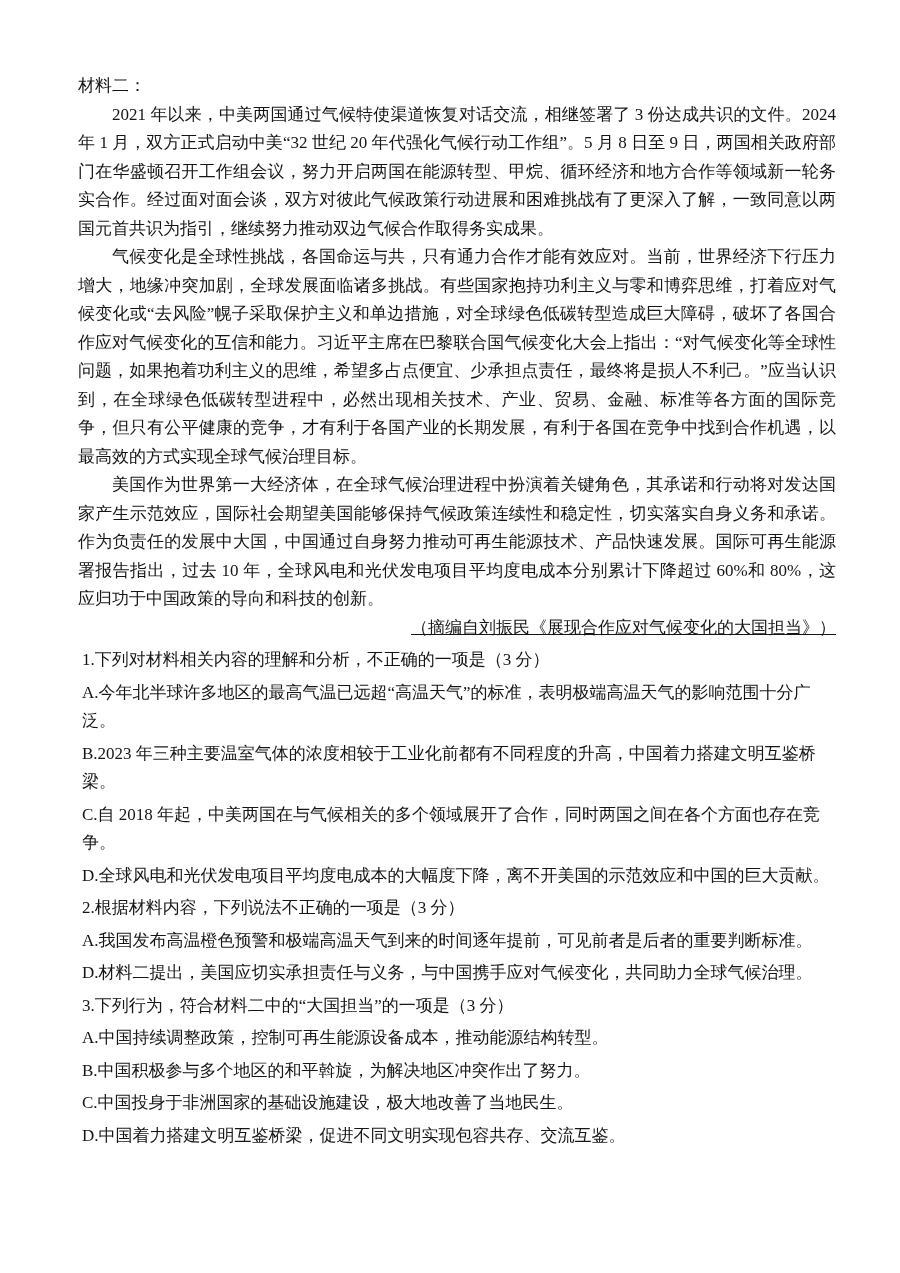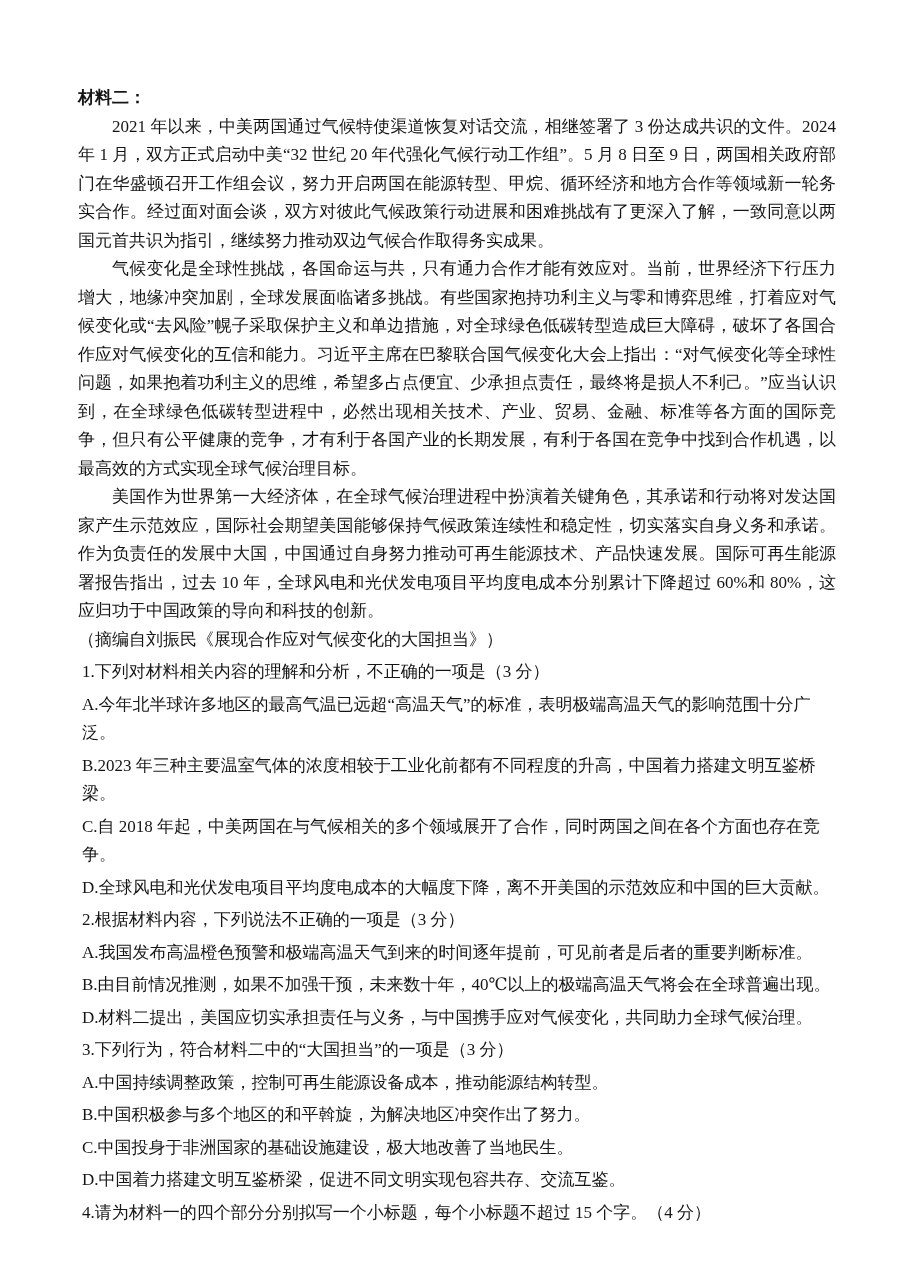--- a/index.html
+++ b/index.html
@@ -18,32 +18,32 @@
   .page {
     box-sizing: border-box;
     position: absolute;
     top: 72px;
     left: 78px;
     width: 758px;
     font-size: 17px;
     line-height: 28.5px;
   }
   .material-label {
-    font-weight: bold;
+    font-weight: normal;
     text-indent: 0;
-    margin-top: 12px;
   }
   .para {
     margin: 0;
     text-align: justify;
     text-justify: inter-ideograph;
     text-indent: 2em;
   }
   .attribution {
-    text-align: left;
+    text-align: right;
+    text-decoration: underline;
   }
   .qline {
     margin: 4px;
     text-align: left;
   }
 </style>
 </head>
 <body>
 
 <div class="page">
@@ -60,29 +60,25 @@
     <p class="qline">1.下列对材料相关内容的理解和分析，不正确的一项是（3 分）</p>
     <p class="qline">A.今年北半球许多地区的最高气温已远超“高温天气”的标准，表明极端高温天气的影响范围十分广泛。</p>
     <p class="qline">B.2023 年三种主要温室气体的浓度相较于工业化前都有不同程度的升高，中国着力搭建文明互鉴桥梁。</p>
     <p class="qline">C.自 2018 年起，中美两国在与气候相关的多个领域展开了合作，同时两国之间在各个方面也存在竞争。</p>
     <p class="qline">D.全球风电和光伏发电项目平均度电成本的大幅度下降，离不开美国的示范效应和中国的巨大贡献。</p>
   </div>
 
   <div>
     <p class="qline">2.根据材料内容，下列说法不正确的一项是（3 分）</p>
     <p class="qline">A.我国发布高温橙色预警和极端高温天气到来的时间逐年提前，可见前者是后者的重要判断标准。</p>
-    <p class="qline">B.由目前情况推测，如果不加强干预，未来数十年，40℃以上的极端高温天气将会在全球普遍出现。</p>
     <p class="qline">D.材料二提出，美国应切实承担责任与义务，与中国携手应对气候变化，共同助力全球气候治理。</p>
   </div>
 
   <div>
     <p class="qline">3.下列行为，符合材料二中的“大国担当”的一项是（3 分）</p>
     <p class="qline">A.中国持续调整政策，控制可再生能源设备成本，推动能源结构转型。</p>
     <p class="qline">B.中国积极参与多个地区的和平斡旋，为解决地区冲突作出了努力。</p>
     <p class="qline">C.中国投身于非洲国家的基础设施建设，极大地改善了当地民生。</p>
     <p class="qline">D.中国着力搭建文明互鉴桥梁，促进不同文明实现包容共存、交流互鉴。</p>
   </div>
 
-  <div>
-    <p class="qline">4.请为材料一的四个部分分别拟写一个小标题，每个小标题不超过 15 个字。（4 分）</p>
-  </div>
 
 </div>
 
 </body></html>

